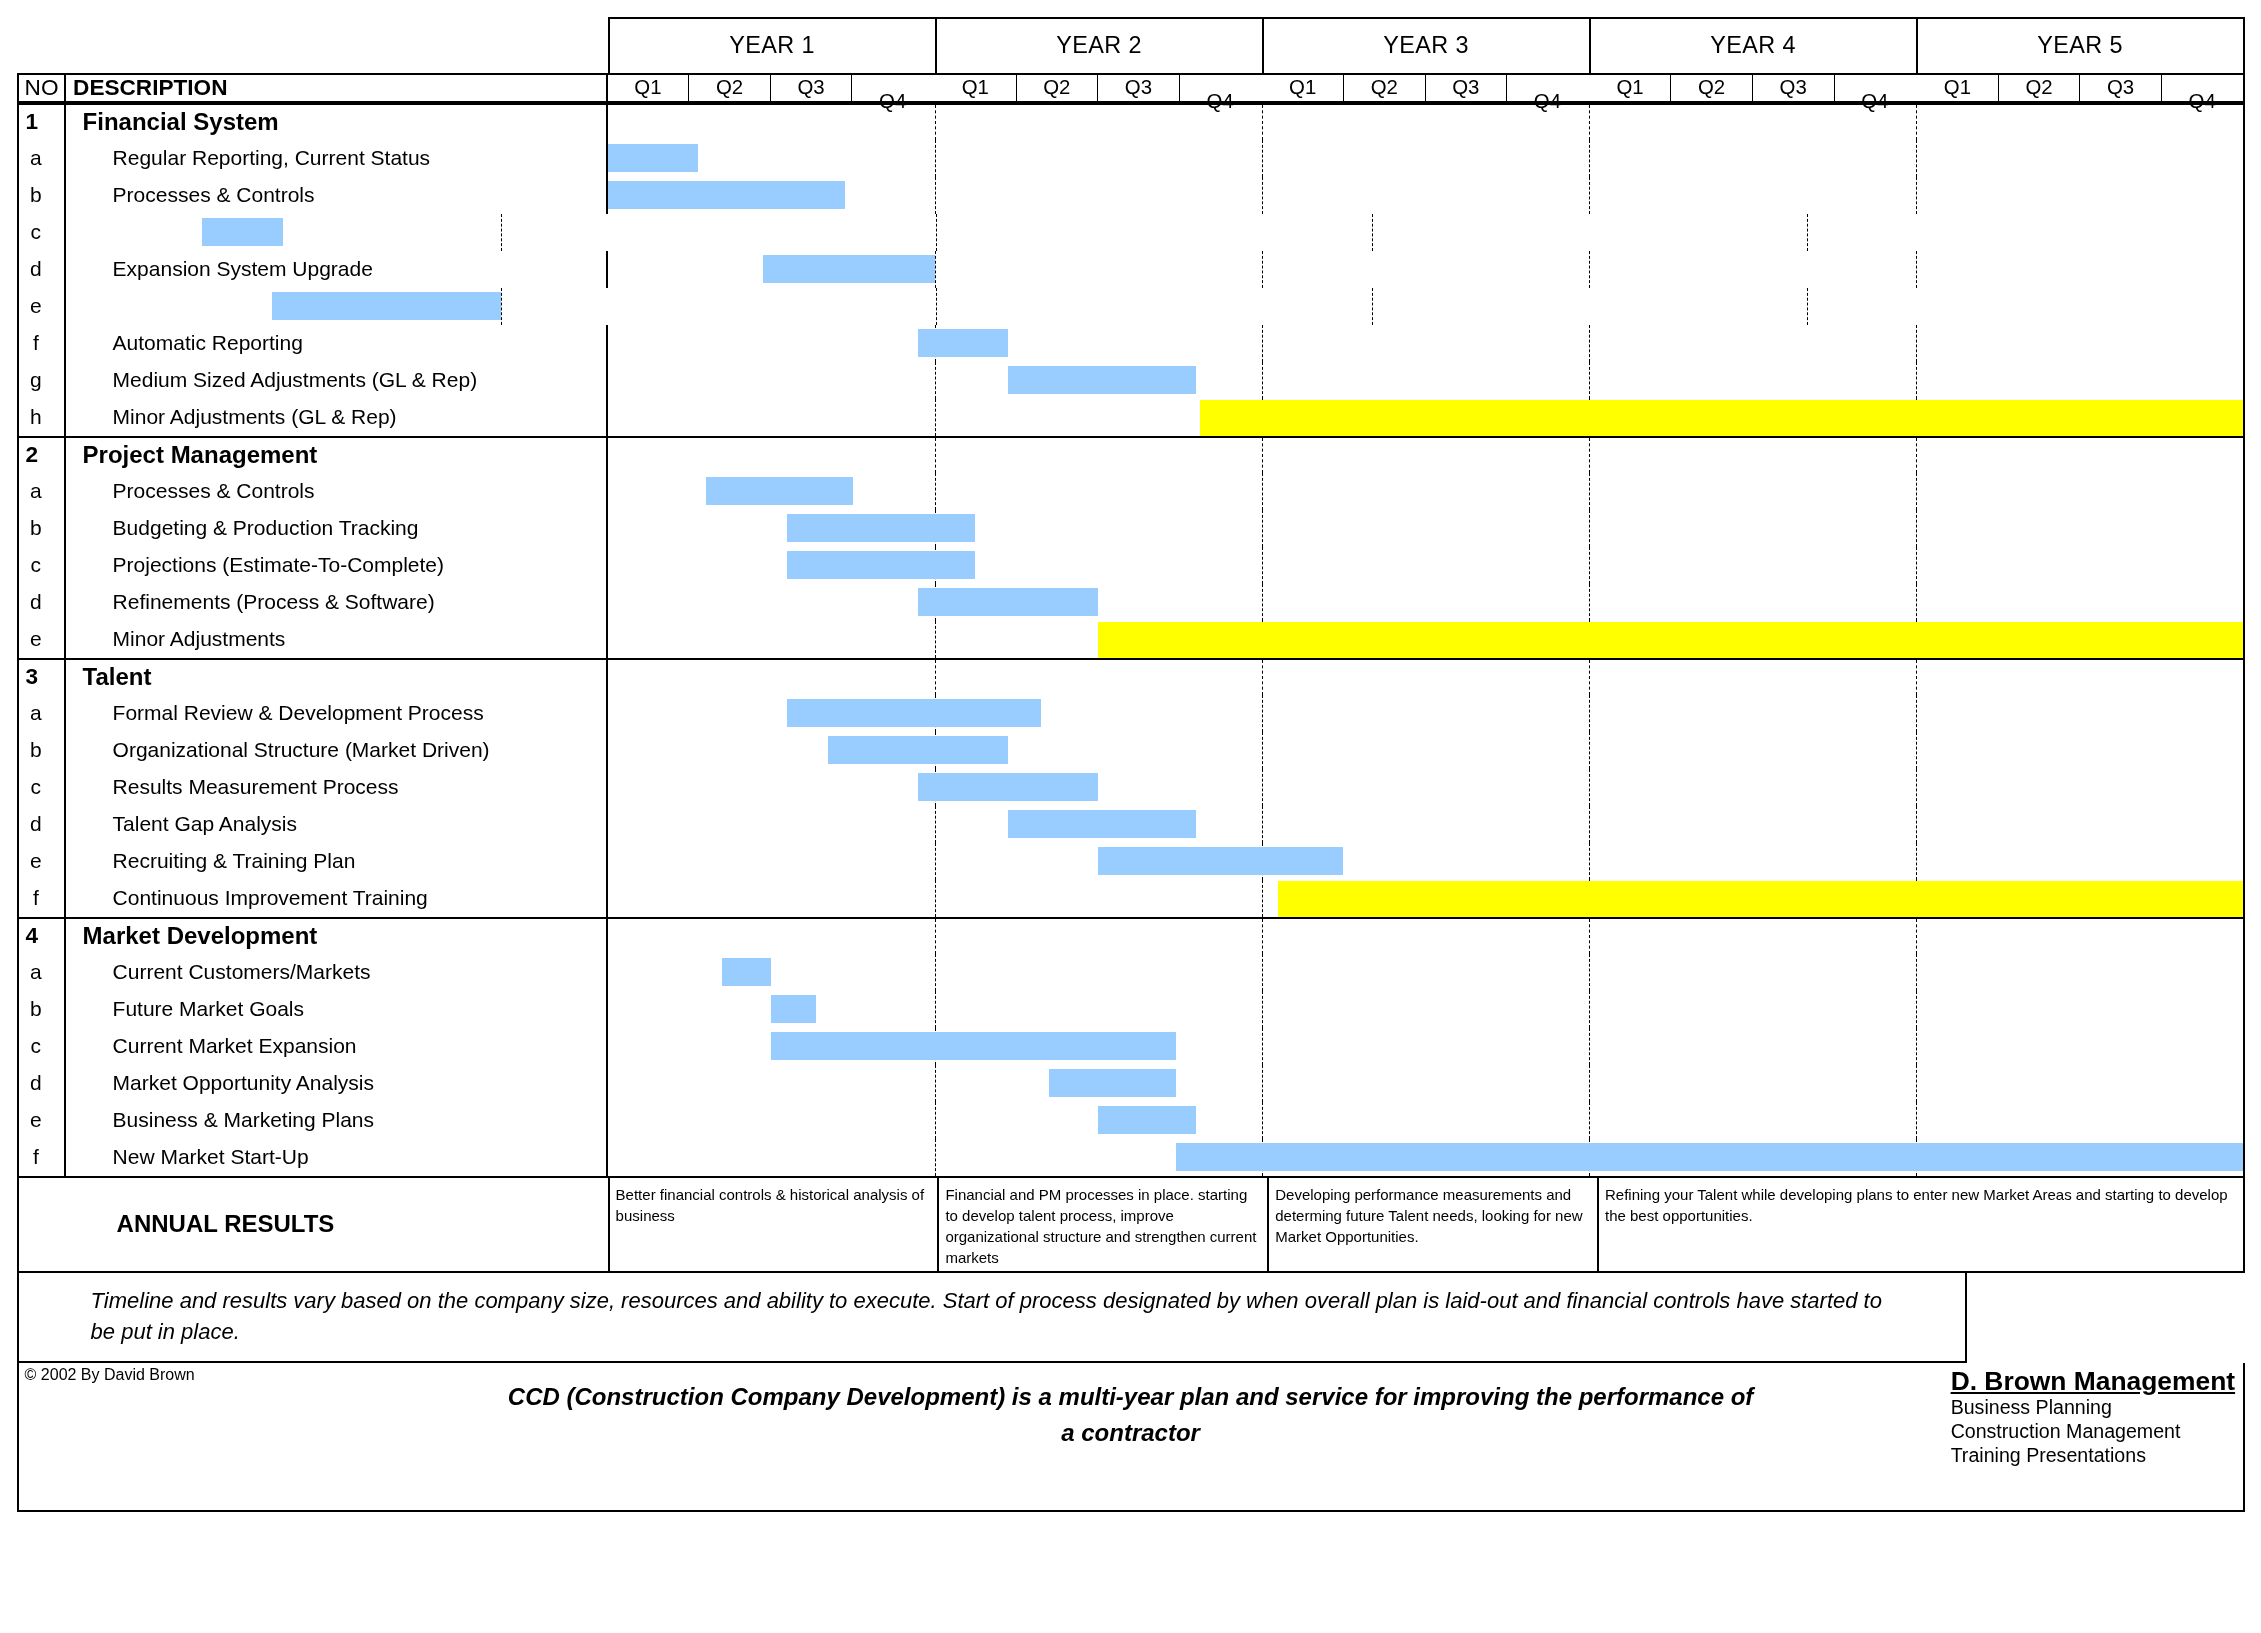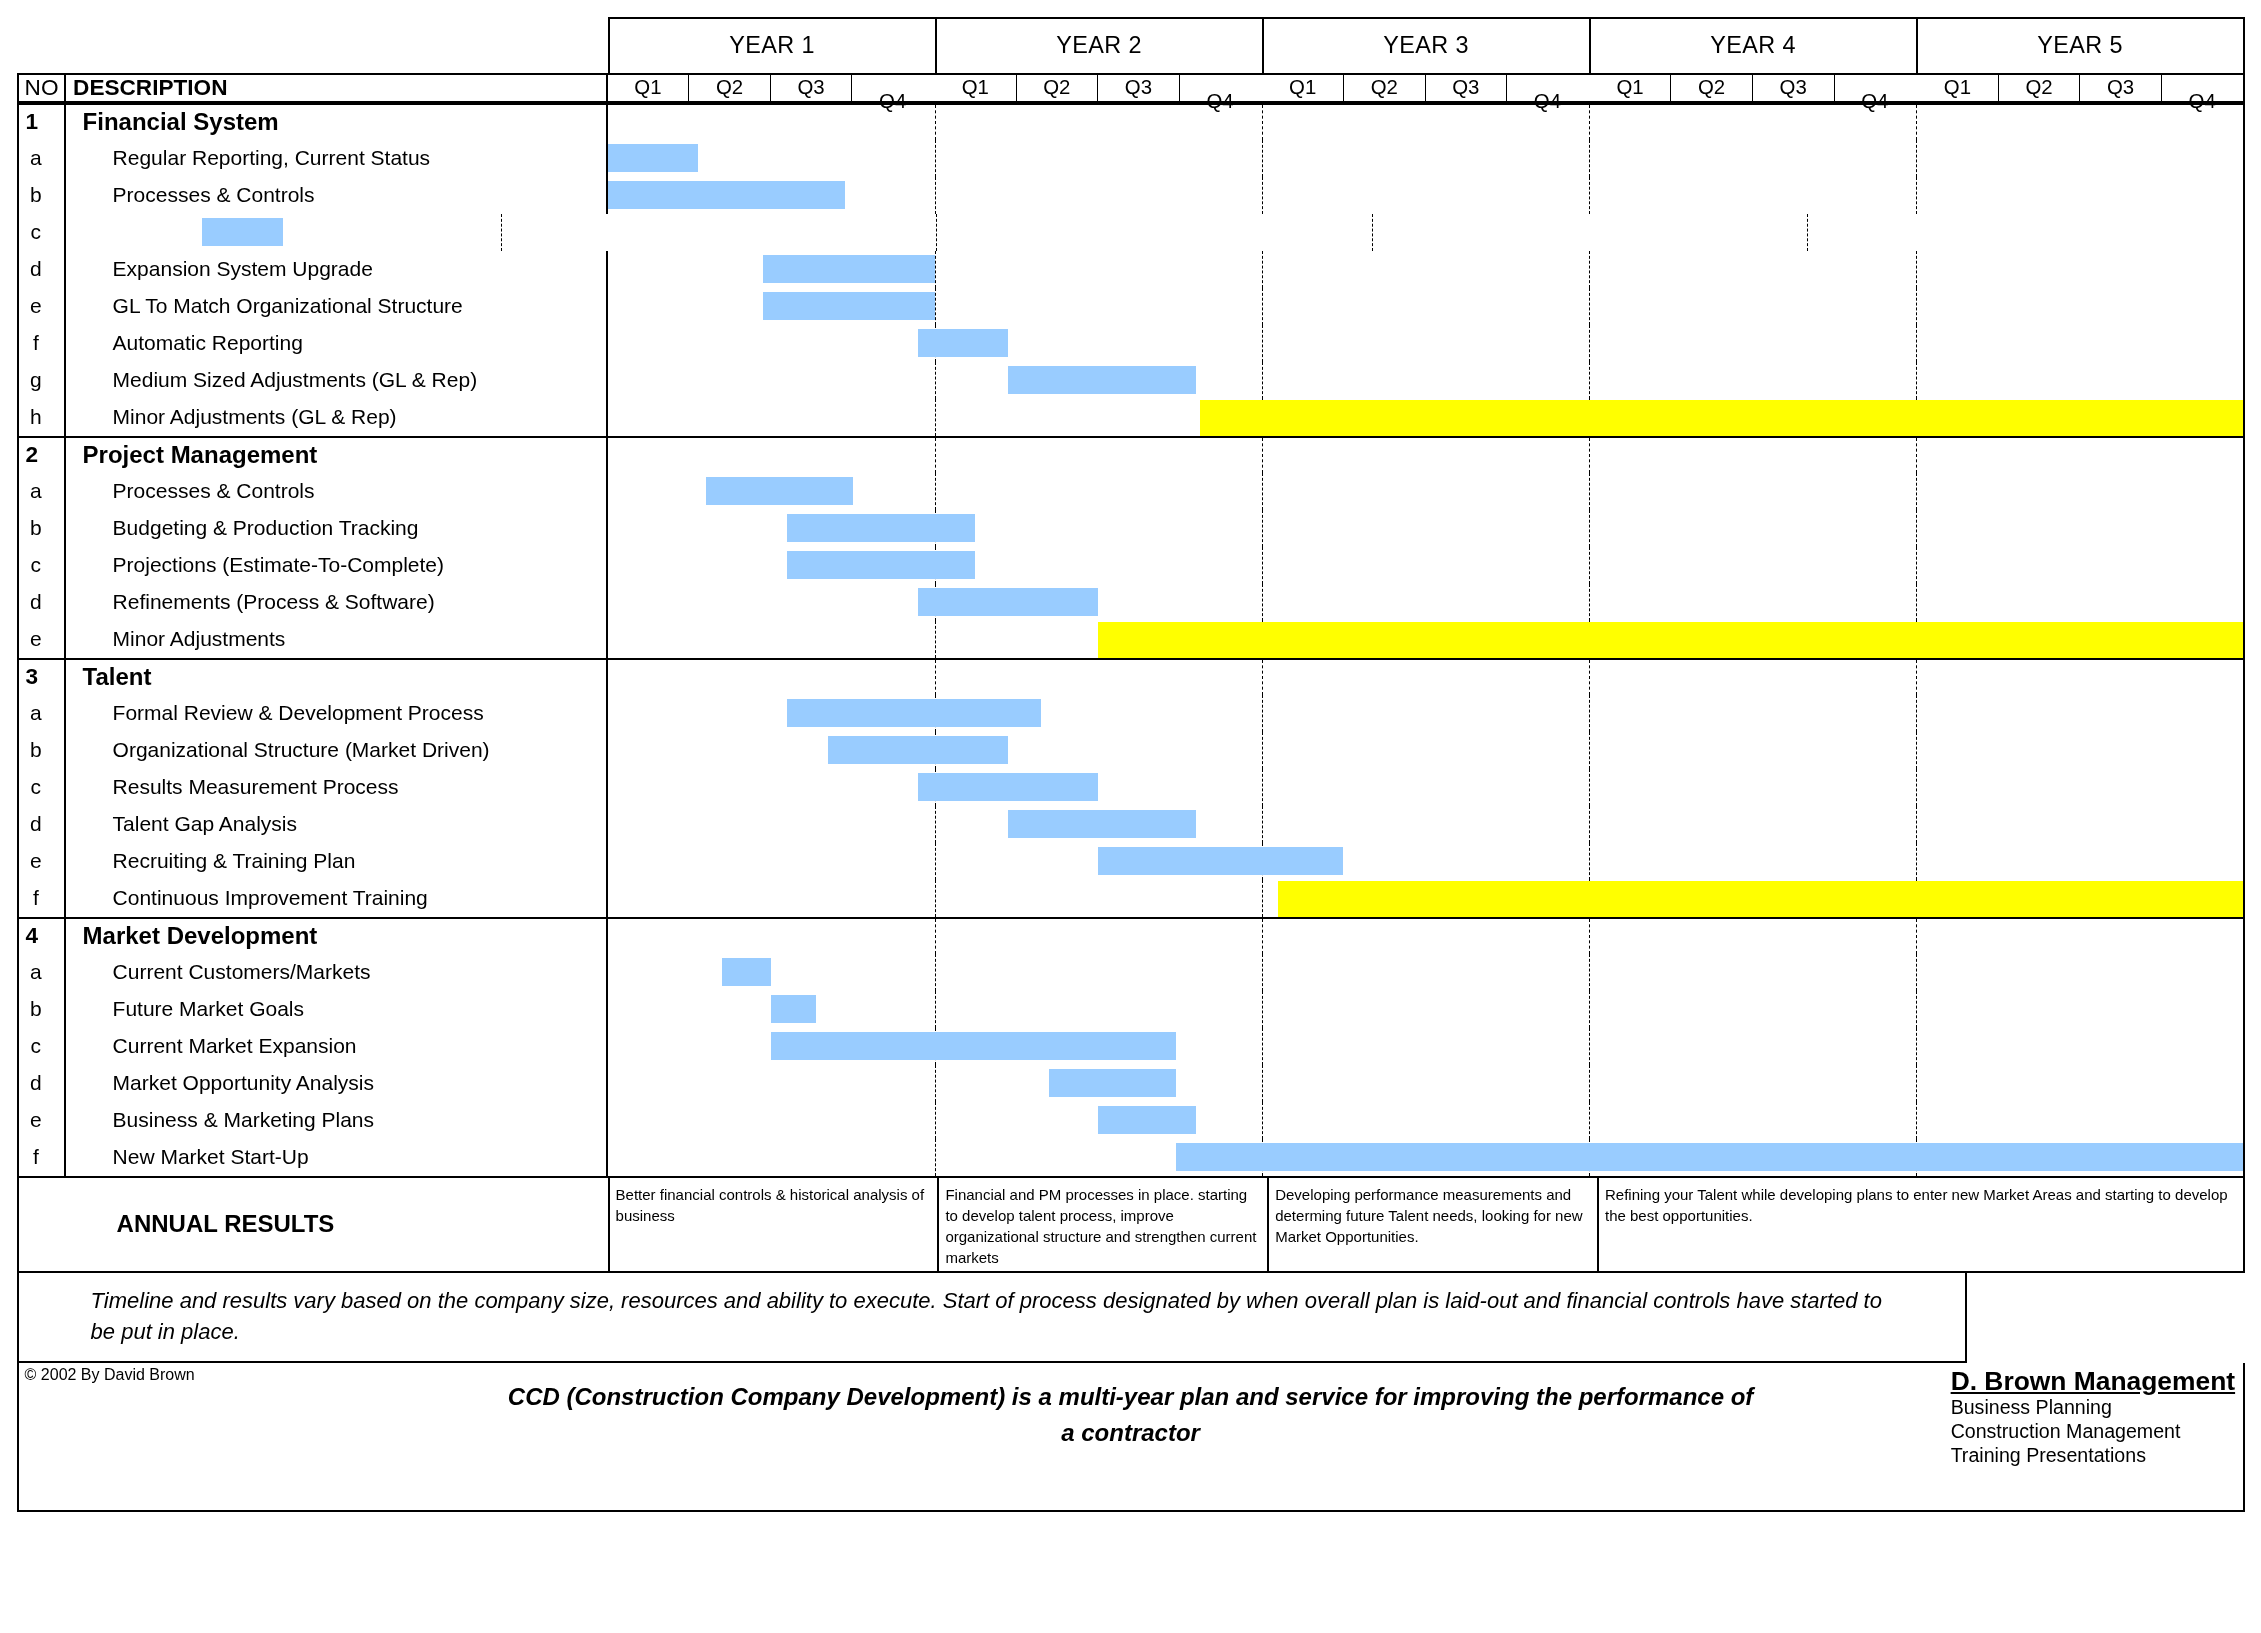--- a/index.html
+++ b/index.html
@@ -144,21 +144,21 @@
   }
   .annual-label{
     width:591px;flex:0 0 591px;
     display:flex;align-items:center;
     justify-content:flex-start;
     padding-left:98px;
     font-weight:bold;font-size:24px;
     border-right:2.3px solid #000;
     box-sizing:border-box;
   }
-  .annual-cells{flex:1 1 auto;display:flex;}
+  .annual-cells{flex:1 1 auto;display:flex;justify-content:flex-end;}
   .acell{
     flex:1 1 0;
     border-right:2.3px solid #000;
     box-sizing:border-box;
     padding:6px 6px 3px 6px;
     font-size:15px;
     line-height:1.42;
     color:#000;
   }
   .acell:last-child{border-right:none;}
@@ -299,21 +299,20 @@
         <div class="track">
           <div class="vline dash" style="left: 20%;"></div>
           <div class="vline dash" style="left: 40%;"></div>
           <div class="vline dash" style="left: 60%;"></div>
           <div class="vline dash" style="left: 80%;"></div>
           <div class="bar blue" style="left: 9.5%; width: 10.5%;"></div>
         </div>
       </div>
       <div class="row">
         <div class="r-no letter">e</div>
-        <div class="r-desc sub">GL To Match Organizational Structure</div>
         <div class="track">
           <div class="vline dash" style="left: 20%;"></div>
           <div class="vline dash" style="left: 40%;"></div>
           <div class="vline dash" style="left: 60%;"></div>
           <div class="vline dash" style="left: 80%;"></div>
           <div class="bar blue" style="left: 9.5%; width: 10.5%;"></div>
         </div>
       </div>
       <div class="row">
         <div class="r-no letter">f</div>

